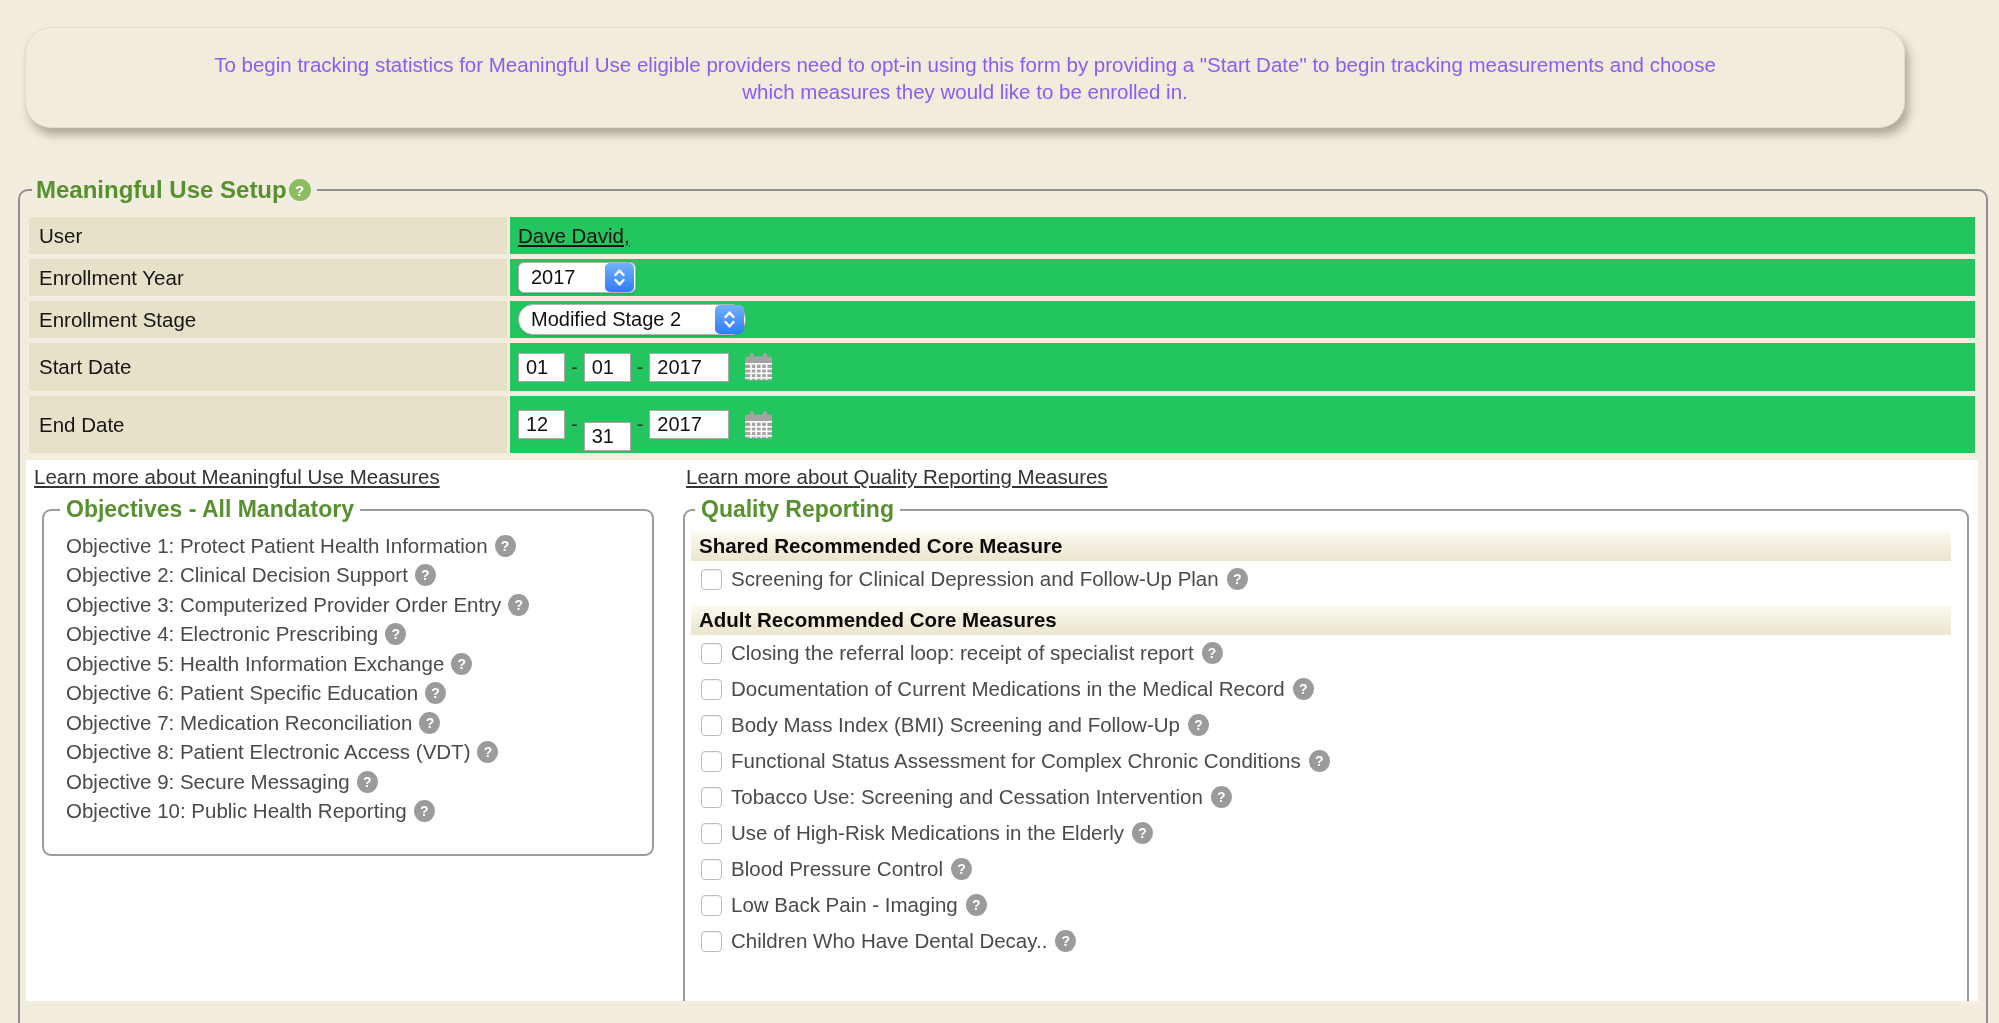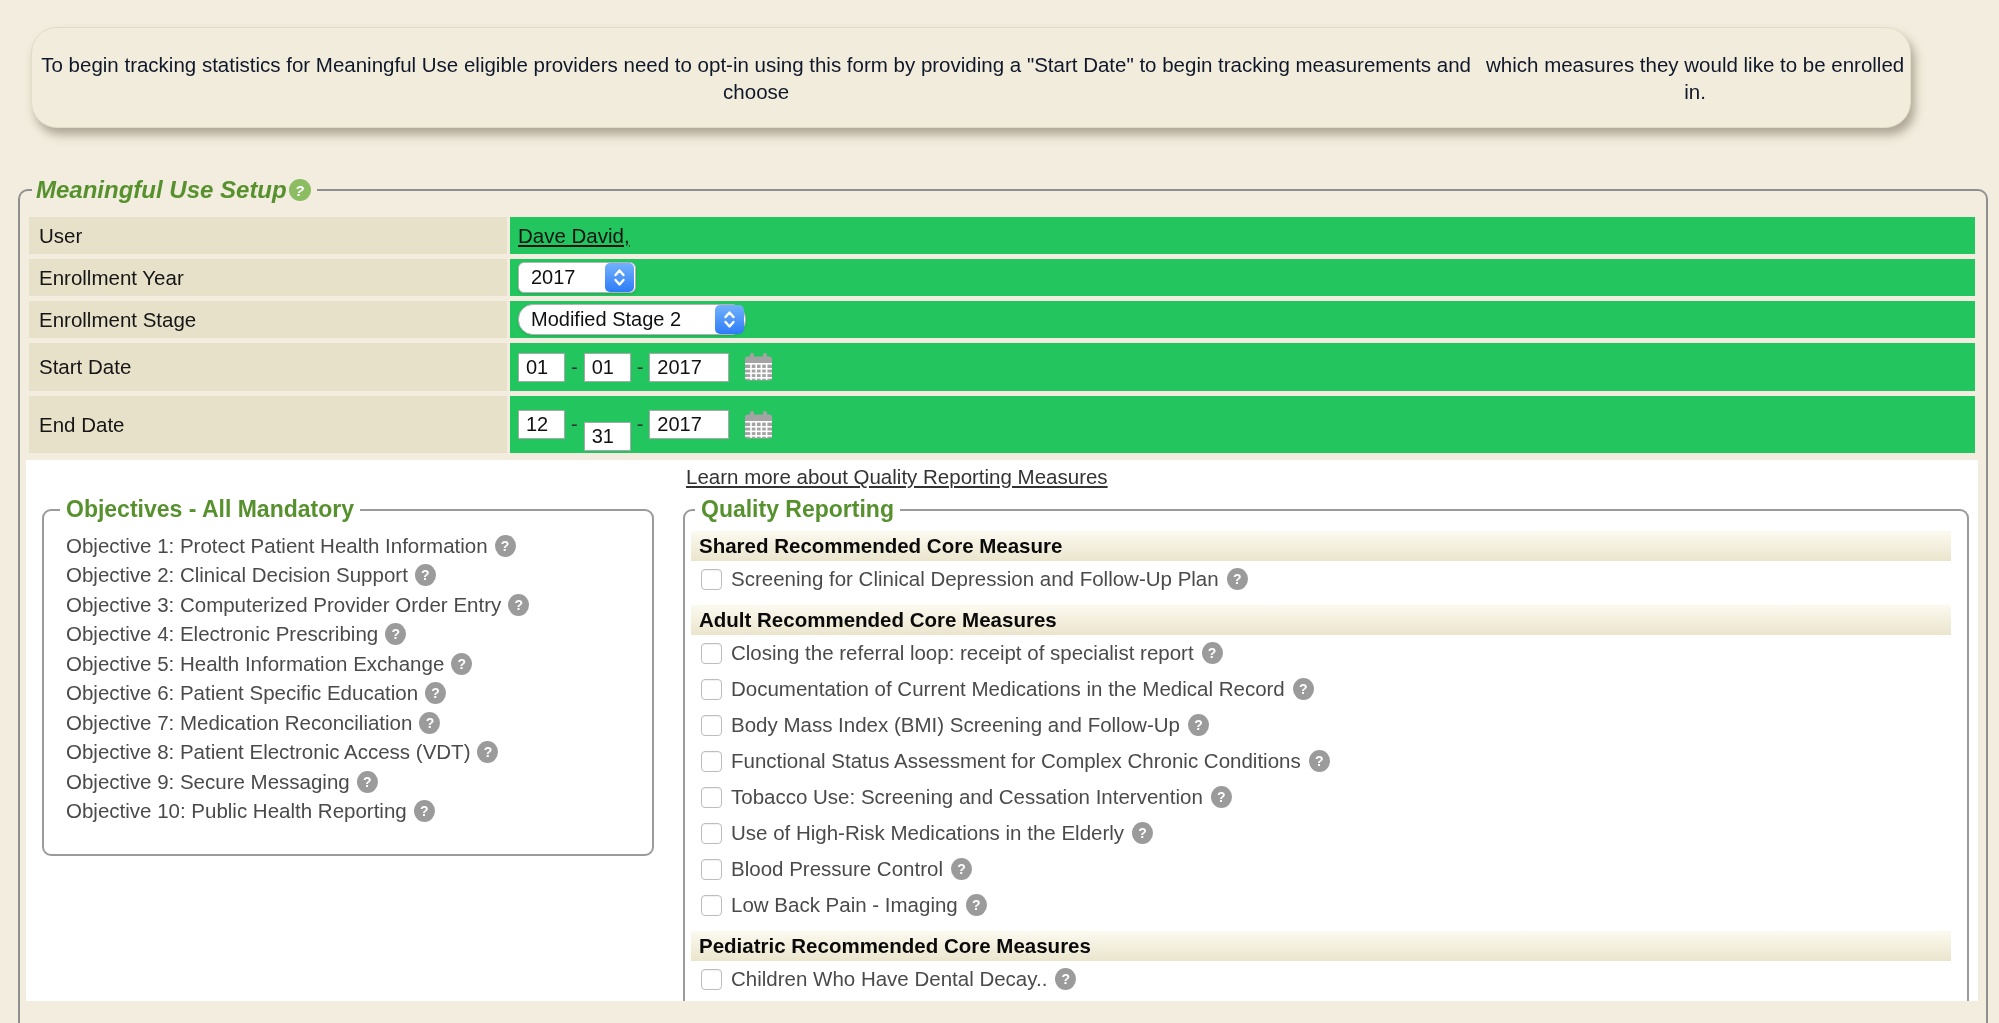--- a/index.html
+++ b/index.html
@@ -6,39 +6,39 @@
   body{
     width:1999px;height:1023px;overflow:hidden;
     background:#f2edde;
     font-family:"Liberation Sans", sans-serif;
     color:#1a1a1a;
   }
   .stage{position:relative;width:1999px;height:1023px;}
 
   
   .banner{
-    position:absolute;left:31px;top:27px;width:1880px;height:101px;
+    position:absolute;left:25px;top:27px;width:1880px;height:101px;
     background:#f1ecdb;border:1px solid #e3ddc8;border-radius:26px;
     box-shadow:4px 7px 10px rgba(120,112,92,.55);
     box-sizing:border-box;
-    display:flex;flex-direction:row;justify-content:center;align-items:center;
-    font-size:20.5px;line-height:27px;color:#0f172a;text-align:center;
+    display:flex;flex-direction:column;justify-content:center;align-items:center;
+    font-size:20.5px;line-height:27px;color:#8b5cf6;text-align:center;
   }
 
   
   fieldset{box-sizing:border-box;}
   .outer-fs{
     position:absolute;left:18px;top:176px;width:1970px;height:860px;
     border:2px solid #8f8f8f;border-bottom:none;border-radius:10px 10px 0 0;
     padding:6px 8px 0 6px;background:transparent;margin:0;
   }
   .outer-fs > legend{
     margin-left:6px;padding:0 6px 0 4px;
     font-size:24px;font-weight:bold;color:#57912e;
-    display:flex;align-items:center;gap:2px;font-style:italic;
+    display:flex;align-items:center;gap:2px;
   }
   .help{
     display:inline-flex;align-items:center;justify-content:center;
     width:21px;height:22px;border-radius:50%;
     background:#9b9b9b;color:#fff;font-size:14px;font-weight:bold;
     flex:0 0 auto;
   }
   .help.green{background:#8cbd62;width:22px;height:22px;font-size:15px;}
 
   
@@ -227,20 +227,21 @@
                 </g>
               </svg>
             </span>
           </span>
         </td>
       </tr>
     </tbody>
       </table>
 
     <div class="white-block">
+      <a href="#" class="link lm-link lm-mu">Learn more about Meaningful Use Measures</a>
       <a href="#" class="link lm-link lm-qr">Learn more about Quality Reporting Measures</a>
 
       <fieldset class="inner-fs obj-fs">
         <legend>Objectives - All Mandatory</legend>
         <div class="obj-list">
             <div class="obj-row">
               <span class="obj-text">Objective 1: Protect Patient Health Information</span>
               <span class="help">?</span>
             </div>
             <div class="obj-row">
@@ -325,21 +326,20 @@
             <div class="q-row">
               <span class="cb"></span>
               <span class="q-text">Blood Pressure Control</span>
               <span class="help">?</span>
             </div>
             <div class="q-row">
               <span class="cb"></span>
               <span class="q-text">Low Back Pain - Imaging</span>
               <span class="help">?</span>
             </div>
-            <div class="strip">Pediatric Recommended Core Measures</div>
             <div class="q-row">
               <span class="cb"></span>
               <span class="q-text">Children Who Have Dental Decay..</span>
               <span class="help">?</span>
             </div>
           </div>
       </fieldset>
 
     </div>
   </fieldset>

